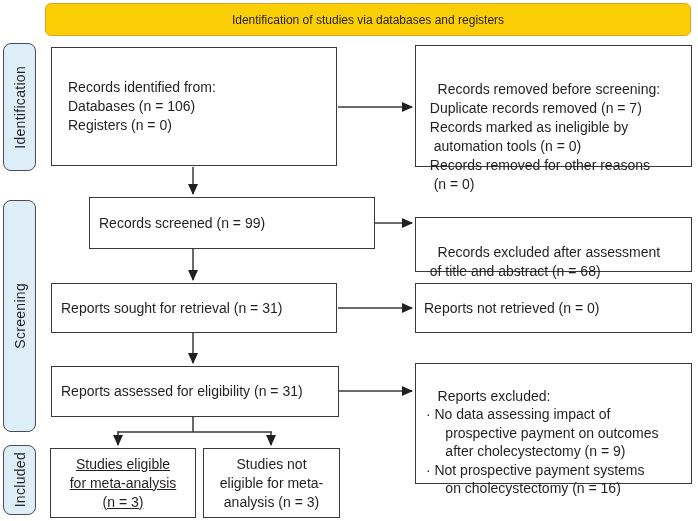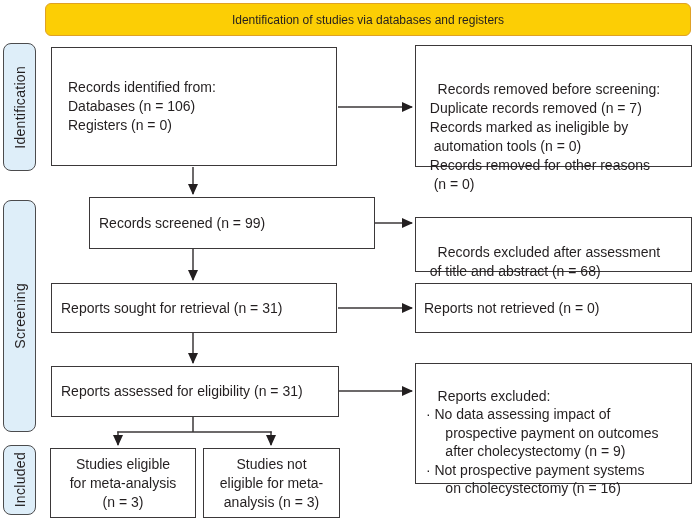--- a/index.html
+++ b/index.html
@@ -40,21 +40,21 @@
   }
   .vcenter{display:flex; align-items:center;}
   .b-identified{left:51px; top:47px; width:286px; height:119px; padding-left:16px;}
   .b-removed{left:415px; top:45px; width:277px; height:122px; padding:15px 4px 0 6px;}
   .b-screened{left:43px; top:197px; width:286px; height:52px; padding-left:9px;margin-left:46px;}
   .b-excl-title{left:415px; top:197px; width:277px; height:55px; padding:6px 4px 0 6px;margin-top:20px;}
   .b-sought{left:51px; top:283px; width:286px; height:50px; padding-left:9px;}
   .b-notretrieved{left:415px; top:283px; width:277px; height:50px; padding-left:8px;}
   .b-assessed{left:51px; top:366px; width:288px; height:51px; padding-left:9px;}
   .b-reports-excluded{left:415px; top:363px; width:277px; height:121px; padding:4px 4px 0 6px; line-height:18.5px;}
-  .b-eligible{left:50px; top:448px; width:146px; height:70px; justify-content:center; text-align:center;}
+  .b-eligible{left:50px; top:448px; width:146px; height:70px; justify-content:center; text-align:center;text-decoration:underline;}
   .b-noteligible{left:203px; top:448px; width:137px; height:70px; justify-content:center; text-align:center;}
 </style>
 </head>
 <body>
 
 <div class="canvas">
 
   <svg class="connectors" width="698" height="521" viewBox="0 0 698 521">
     <defs>
       <marker id="arrow" markerUnits="userSpaceOnUse" markerWidth="11" markerHeight="10" viewBox="0 0 11 10" refX="10" refY="5" orient="auto">

